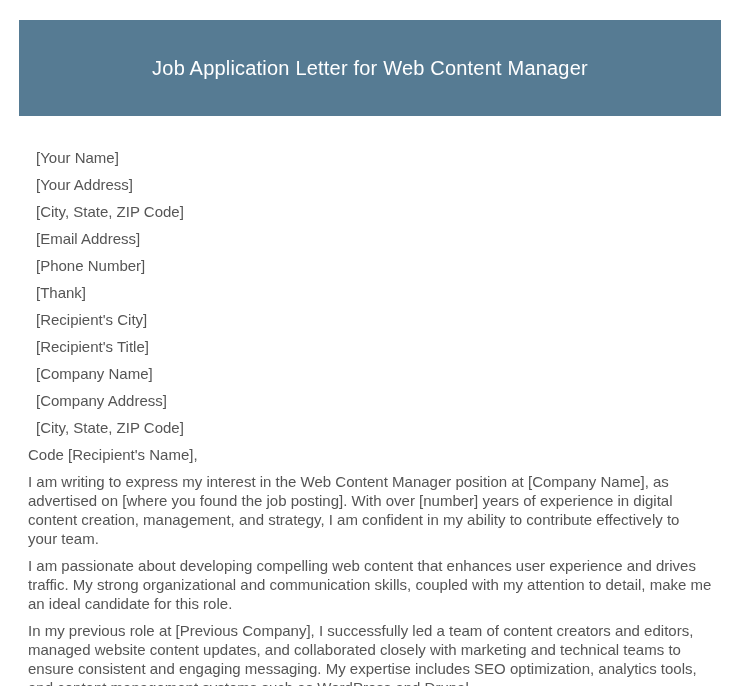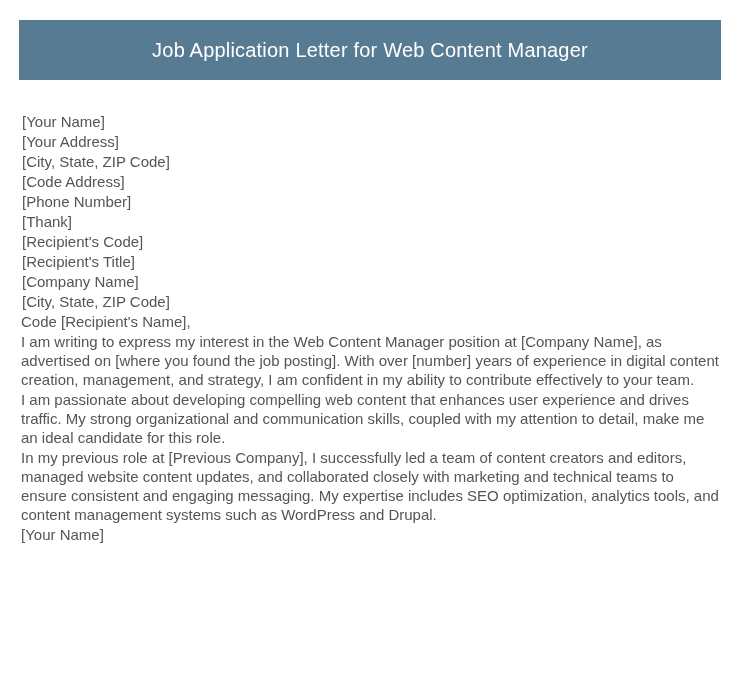--- a/index.html
+++ b/index.html
@@ -15,21 +15,21 @@
     background: var(--page-bg);
   }
   body {
     width: 740px;
     height: 686px;
     overflow: hidden;
     font-family: "Liberation Sans", "DejaVu Sans", sans-serif;
   }
   .banner {
     margin: 20px 19px 0 19px;
-    height: 60px;
+    height: 96px;
     background: var(--banner);
     display: flex;
     align-items: center;
     justify-content: center;
   }
   .banner h1 {
     margin: 0;
     color: var(--banner-text);
     font-size: 20px;
     font-weight: 500;
@@ -38,42 +38,43 @@
   }
   .letter-body {
     margin-top: 32px;
     padding: 0 20px;
     color: var(--body-text);
     font-size: 15px;
     line-height: 19px;
   }
   .letter-body p,
   .letter-body div {
-    margin: 1px;
+    margin: 8px;
     padding: 0;
   }
 </style>
 </head>
 <body>
 
 <header class="banner">
   <h1>Job Application Letter for Web Content Manager</h1>
 </header>
 
 <main class="letter-body">
   <div>
     <div>[Your Name]</div>
     <div>[Your Address]</div>
     <div>[City, State, ZIP Code]</div>
-    <div>[Code Address]</div>
+    <div>[Email Address]</div>
     <div>[Phone Number]</div>
     <div>[Thank]</div>
-    <div>[Recipient's Code]</div>
+    <div>[Recipient's City]</div>
     <div>[Recipient's Title]</div>
     <div>[Company Name]</div>
+    <div>[Company Address]</div>
     <div>[City, State, ZIP Code]</div>
   </div>
   <div>Code [Recipient's Name],</div>
   <p>I am writing to express my interest in the Web Content Manager position at [Company Name], as advertised on [where you found the job posting]. With over [number] years of experience in digital content creation, management, and strategy, I am confident in my ability to contribute effectively to your team.</p>
   <p>I am passionate about developing compelling web content that enhances user experience and drives traffic. My strong organizational and communication skills, coupled with my attention to detail, make me an ideal candidate for this role.</p>
   <p>In my previous role at [Previous Company], I successfully led a team of content creators and editors, managed website content updates, and collaborated closely with marketing and technical teams to ensure consistent and engaging messaging. My expertise includes SEO optimization, analytics tools, and content management systems such as WordPress and Drupal.</p>
   <div>[Your Name]</div>
 </main>
 
 </body></html>

